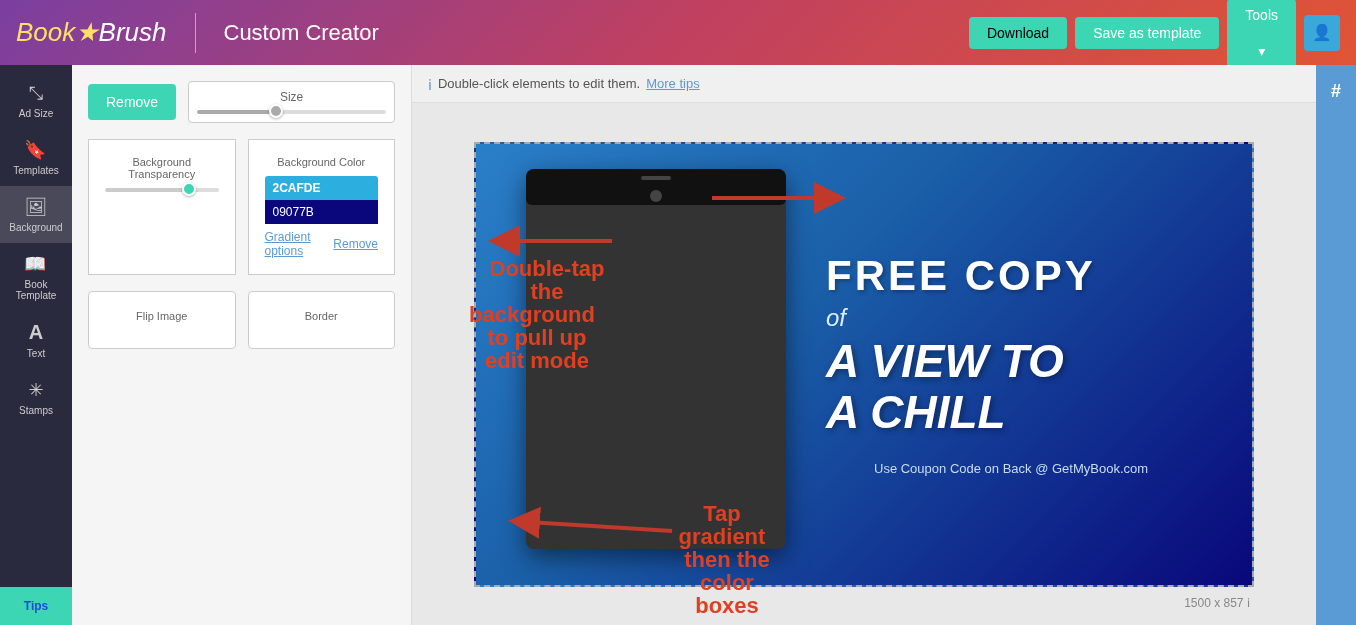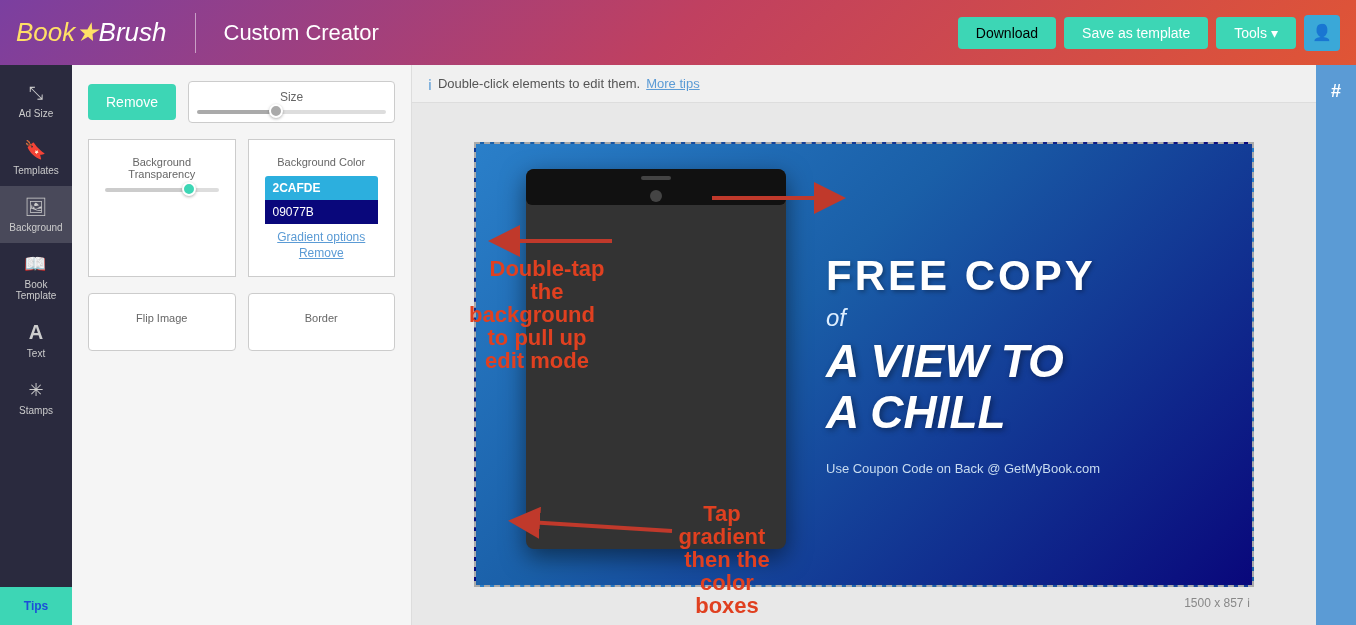--- a/index.html
+++ b/index.html
@@ -44,21 +44,21 @@
     .header-btn {
       padding: 8px 18px;
       border: none;
       border-radius: 4px;
       font-size: 14px;
       cursor: pointer;
       font-weight: 500;
     }
     .btn-teal { background: #3dd6b5; color: #000000; }
     .btn-teal-outline { background: #3dd6b5; color: #fff; }
-    .btn-tools { background: #3dd6b5; color: #fff; display: flex; align-items: center; gap: 4px; }
+    .btn-tools { background: #3dd6b5; color: #fff; display: flex; align-items: center; gap: 20px; flex-direction: column; }
     .btn-user { background: #3aa8d8; color: #fff; width: 36px; height: 36px; border-radius: 4px; display: flex; align-items: center; justify-content: center; border: none; cursor: pointer; font-size: 16px; }
 
     
     #main {
       display: flex;
       height: 560px;
     }
 
     
     #sidebar {
@@ -210,21 +210,21 @@
       font-weight: bold;
     }
     .color-swatch-2 {
       background: #09077B;
       color: #fff;
       font-size: 12px;
       padding: 5px 8px;
     }
     .color-links {
       display: flex;
-      flex-direction: column;
+      flex-direction: row;
       align-items: center;
       gap: 2px;
       margin-top: 6px;
     }
     .color-link {
       color: #5b9bd5;
       font-size: 12px;
       cursor: pointer;
       text-decoration: underline;
     }
@@ -307,21 +307,21 @@
     }
     #free-copy-line { font-size: 36px; font-weight: bold; letter-spacing: 2px; text-transform: uppercase; }
     #of-line { font-size: 22px; font-style: italic; margin: 4px 0; }
     #title-line {
       font-size: 38px;
       font-style: italic;
       font-weight: bold;
       line-height: 1.1;
       color: #fff;
     }
-    #coupon-line { font-size: 14px; margin-top: 20px; color: #ddeeff; }
+    #coupon-line { font-size: 14px; margin-top: 20px; color: #ddeeff; margin-left: 48px; }
 
     #canvas-size-label {
       text-align: center;
       font-size: 12px;
       color: #888;
       padding: 6px;
     }
 
     
     #right-panel {

